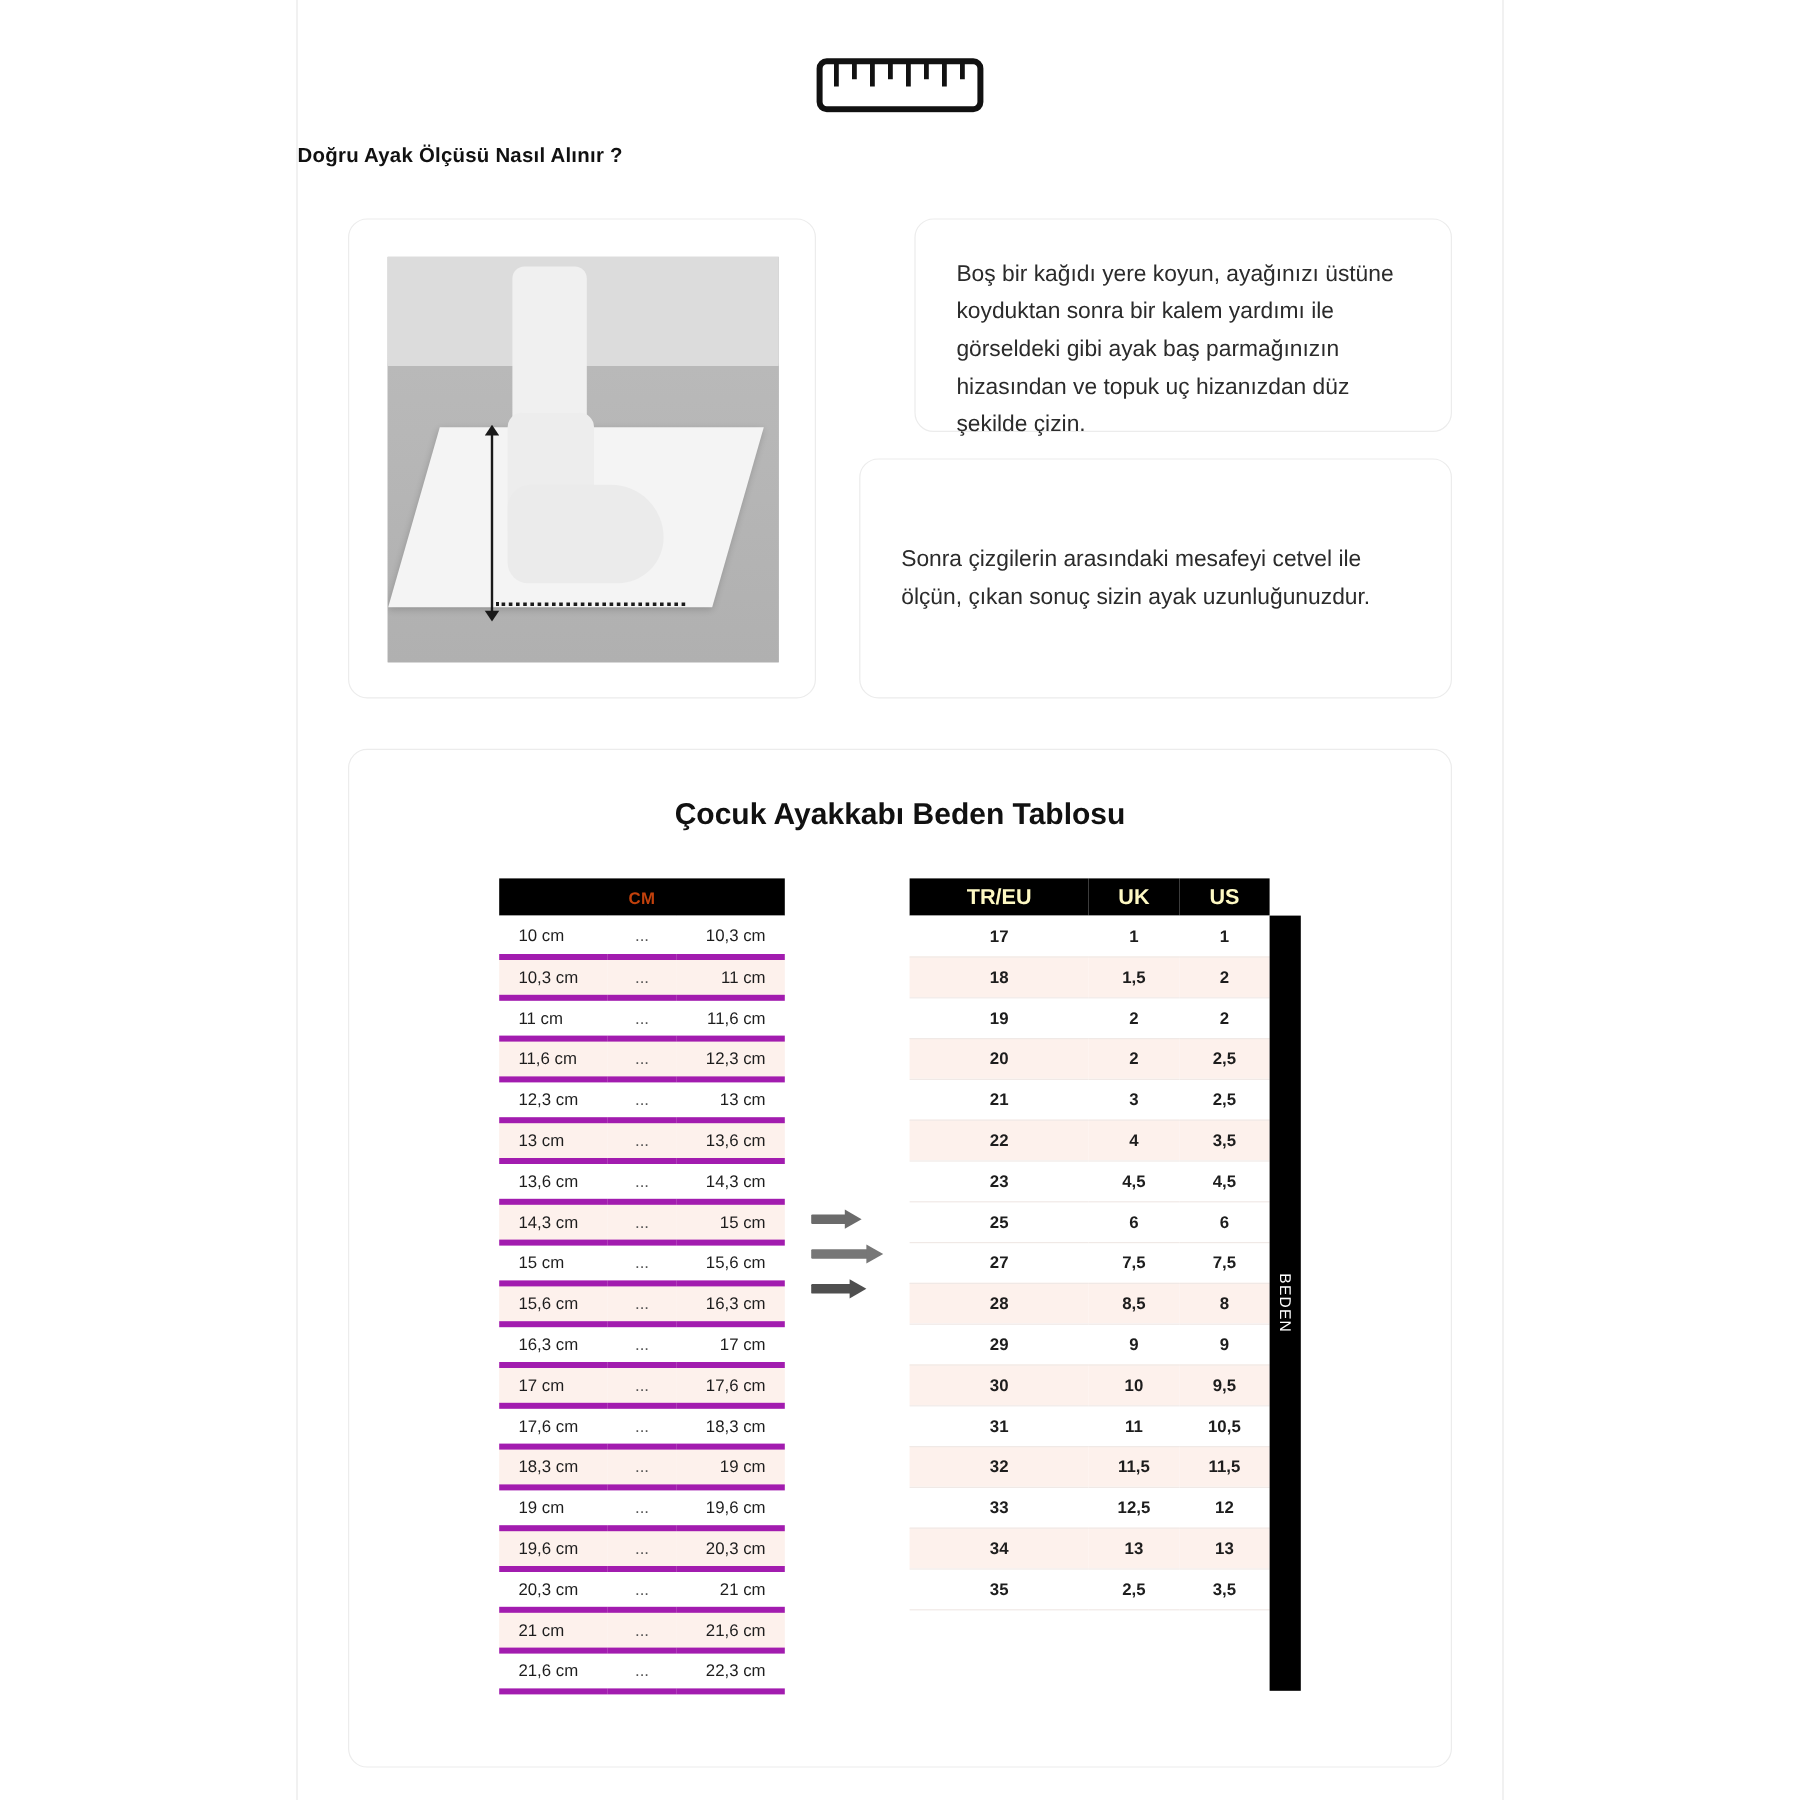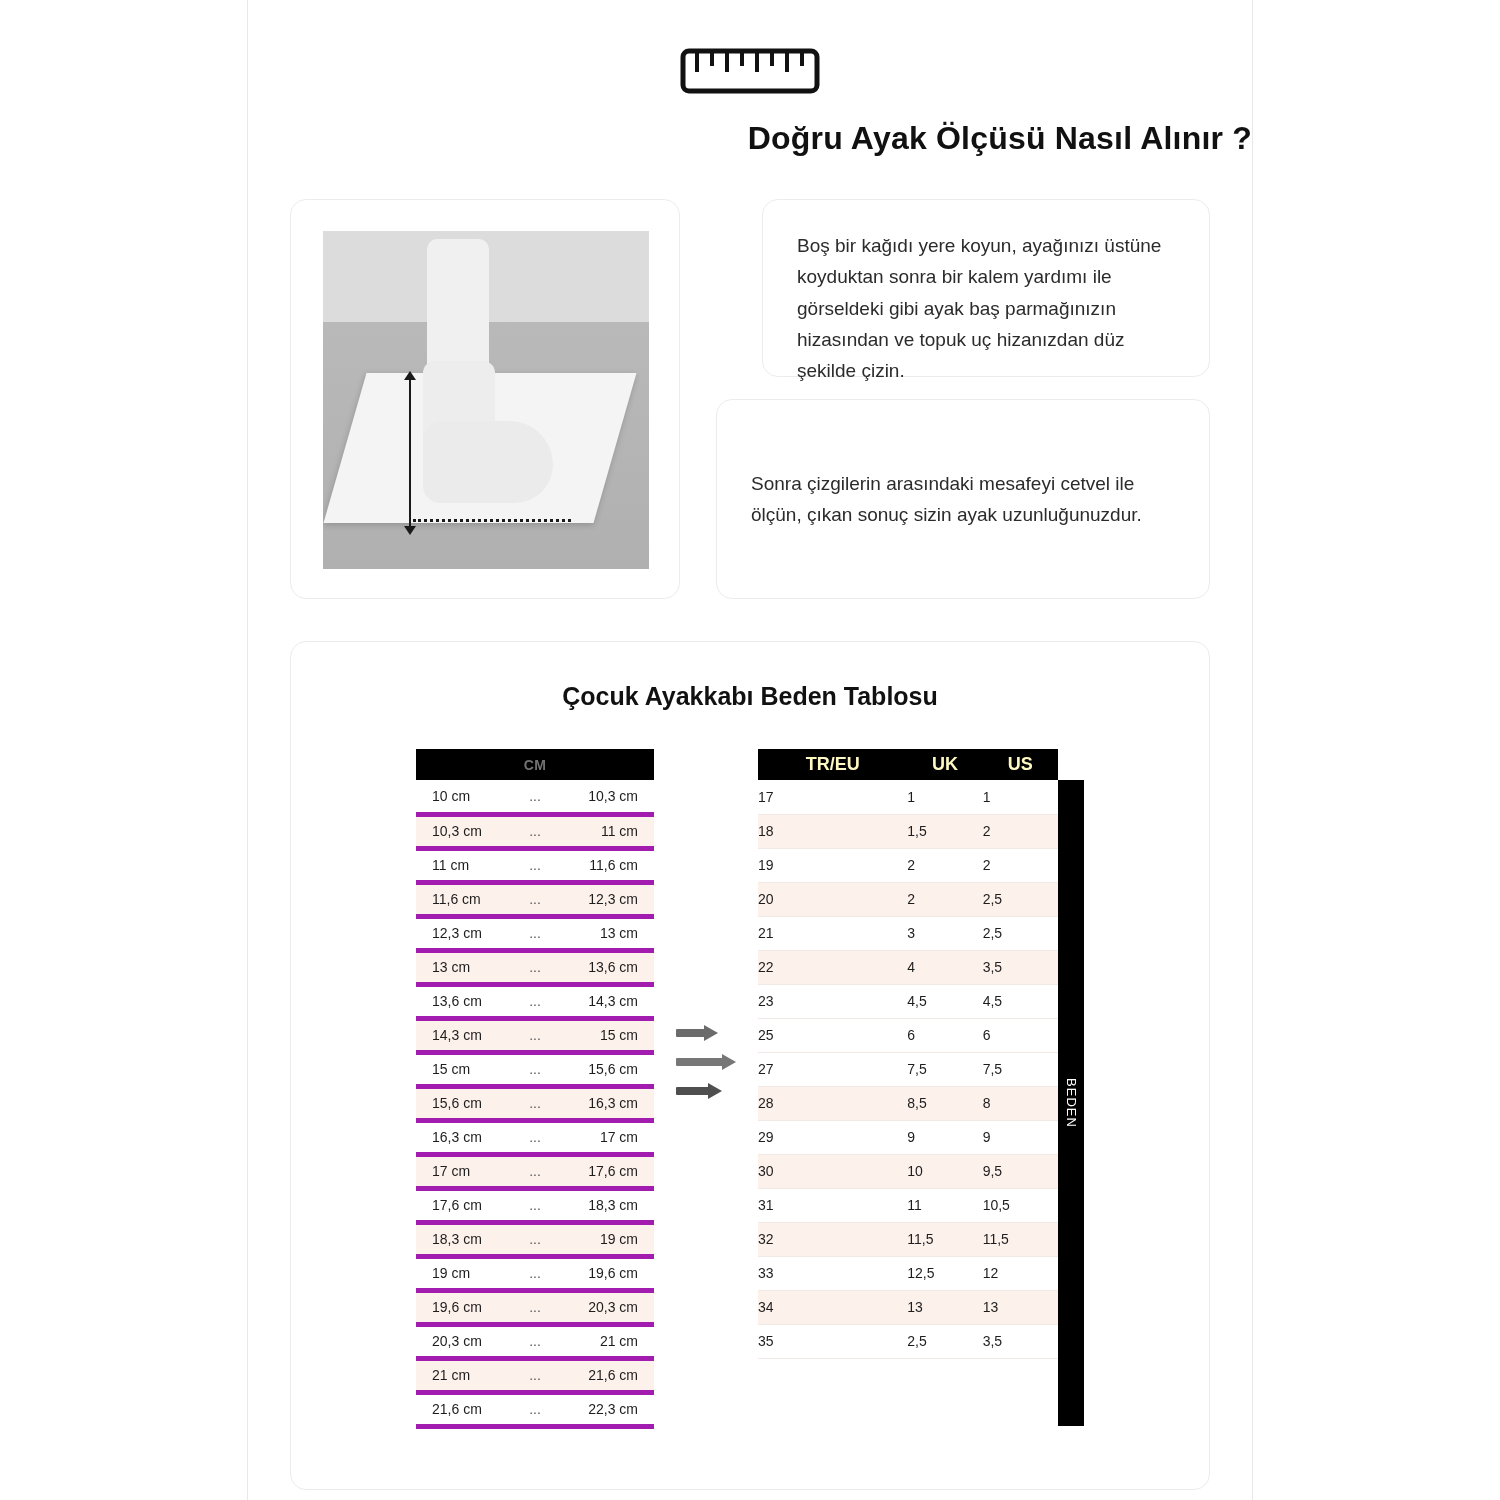--- a/index.html
+++ b/index.html
@@ -42,22 +42,22 @@
     justify-content: center;
     padding-top: 48px;
   }
   .ruler-icon {
     width: 140px;
     height: 46px;
   }
 
   .main-title {
     margin-top: 26px;
-    text-align: right;
-    font-size: 32px;
+    text-align: left;
+    font-size: 17px;
     font-weight: bold;
     color: #111111;
     letter-spacing: .2px;
   }
 
   
   .top-row {
     display: flex;
     gap: 36px;
     margin: 42px 42px 0 42px;
@@ -186,21 +186,21 @@
   .tables-row {
     display: flex;
     justify-content: center;
     align-items: flex-start;
   }
   table { border-collapse: collapse; }
 
   .cm-table { width: 238px; }
   .cm-table th {
     background: #000;
-    color: #737373;
+    color: #c2410c;
     font-size: 14px;
     font-weight: bold;
     height: 31px;
     letter-spacing: .3px;
   }
   .cm-table td {
     height: 34px;
     font-size: 14px;
     color: #1d1d1d;
     border-bottom: 5px solid #a21caf;
@@ -252,22 +252,23 @@
     background: #000;
     color: #fef9c3;
     font-size: 18px;
     font-weight: bold;
     height: 31px;
   }
   .size-table td {
     height: 34px;
     font-size: 14px;
     color: #1d1d1d;
-    text-align: left;
+    text-align: center;
     border-bottom: 1px solid #f0e9e6;
+    font-weight: bold;
   }
   .size-table tr.odd td { background: #fdf1ec; }
   .size-table tr.even td { background: #ffffff; }
 
   .beden-bar {
     width: 26px;
     background: #000;
     margin-top: 31px;
     height: 646px;
     position: relative;

